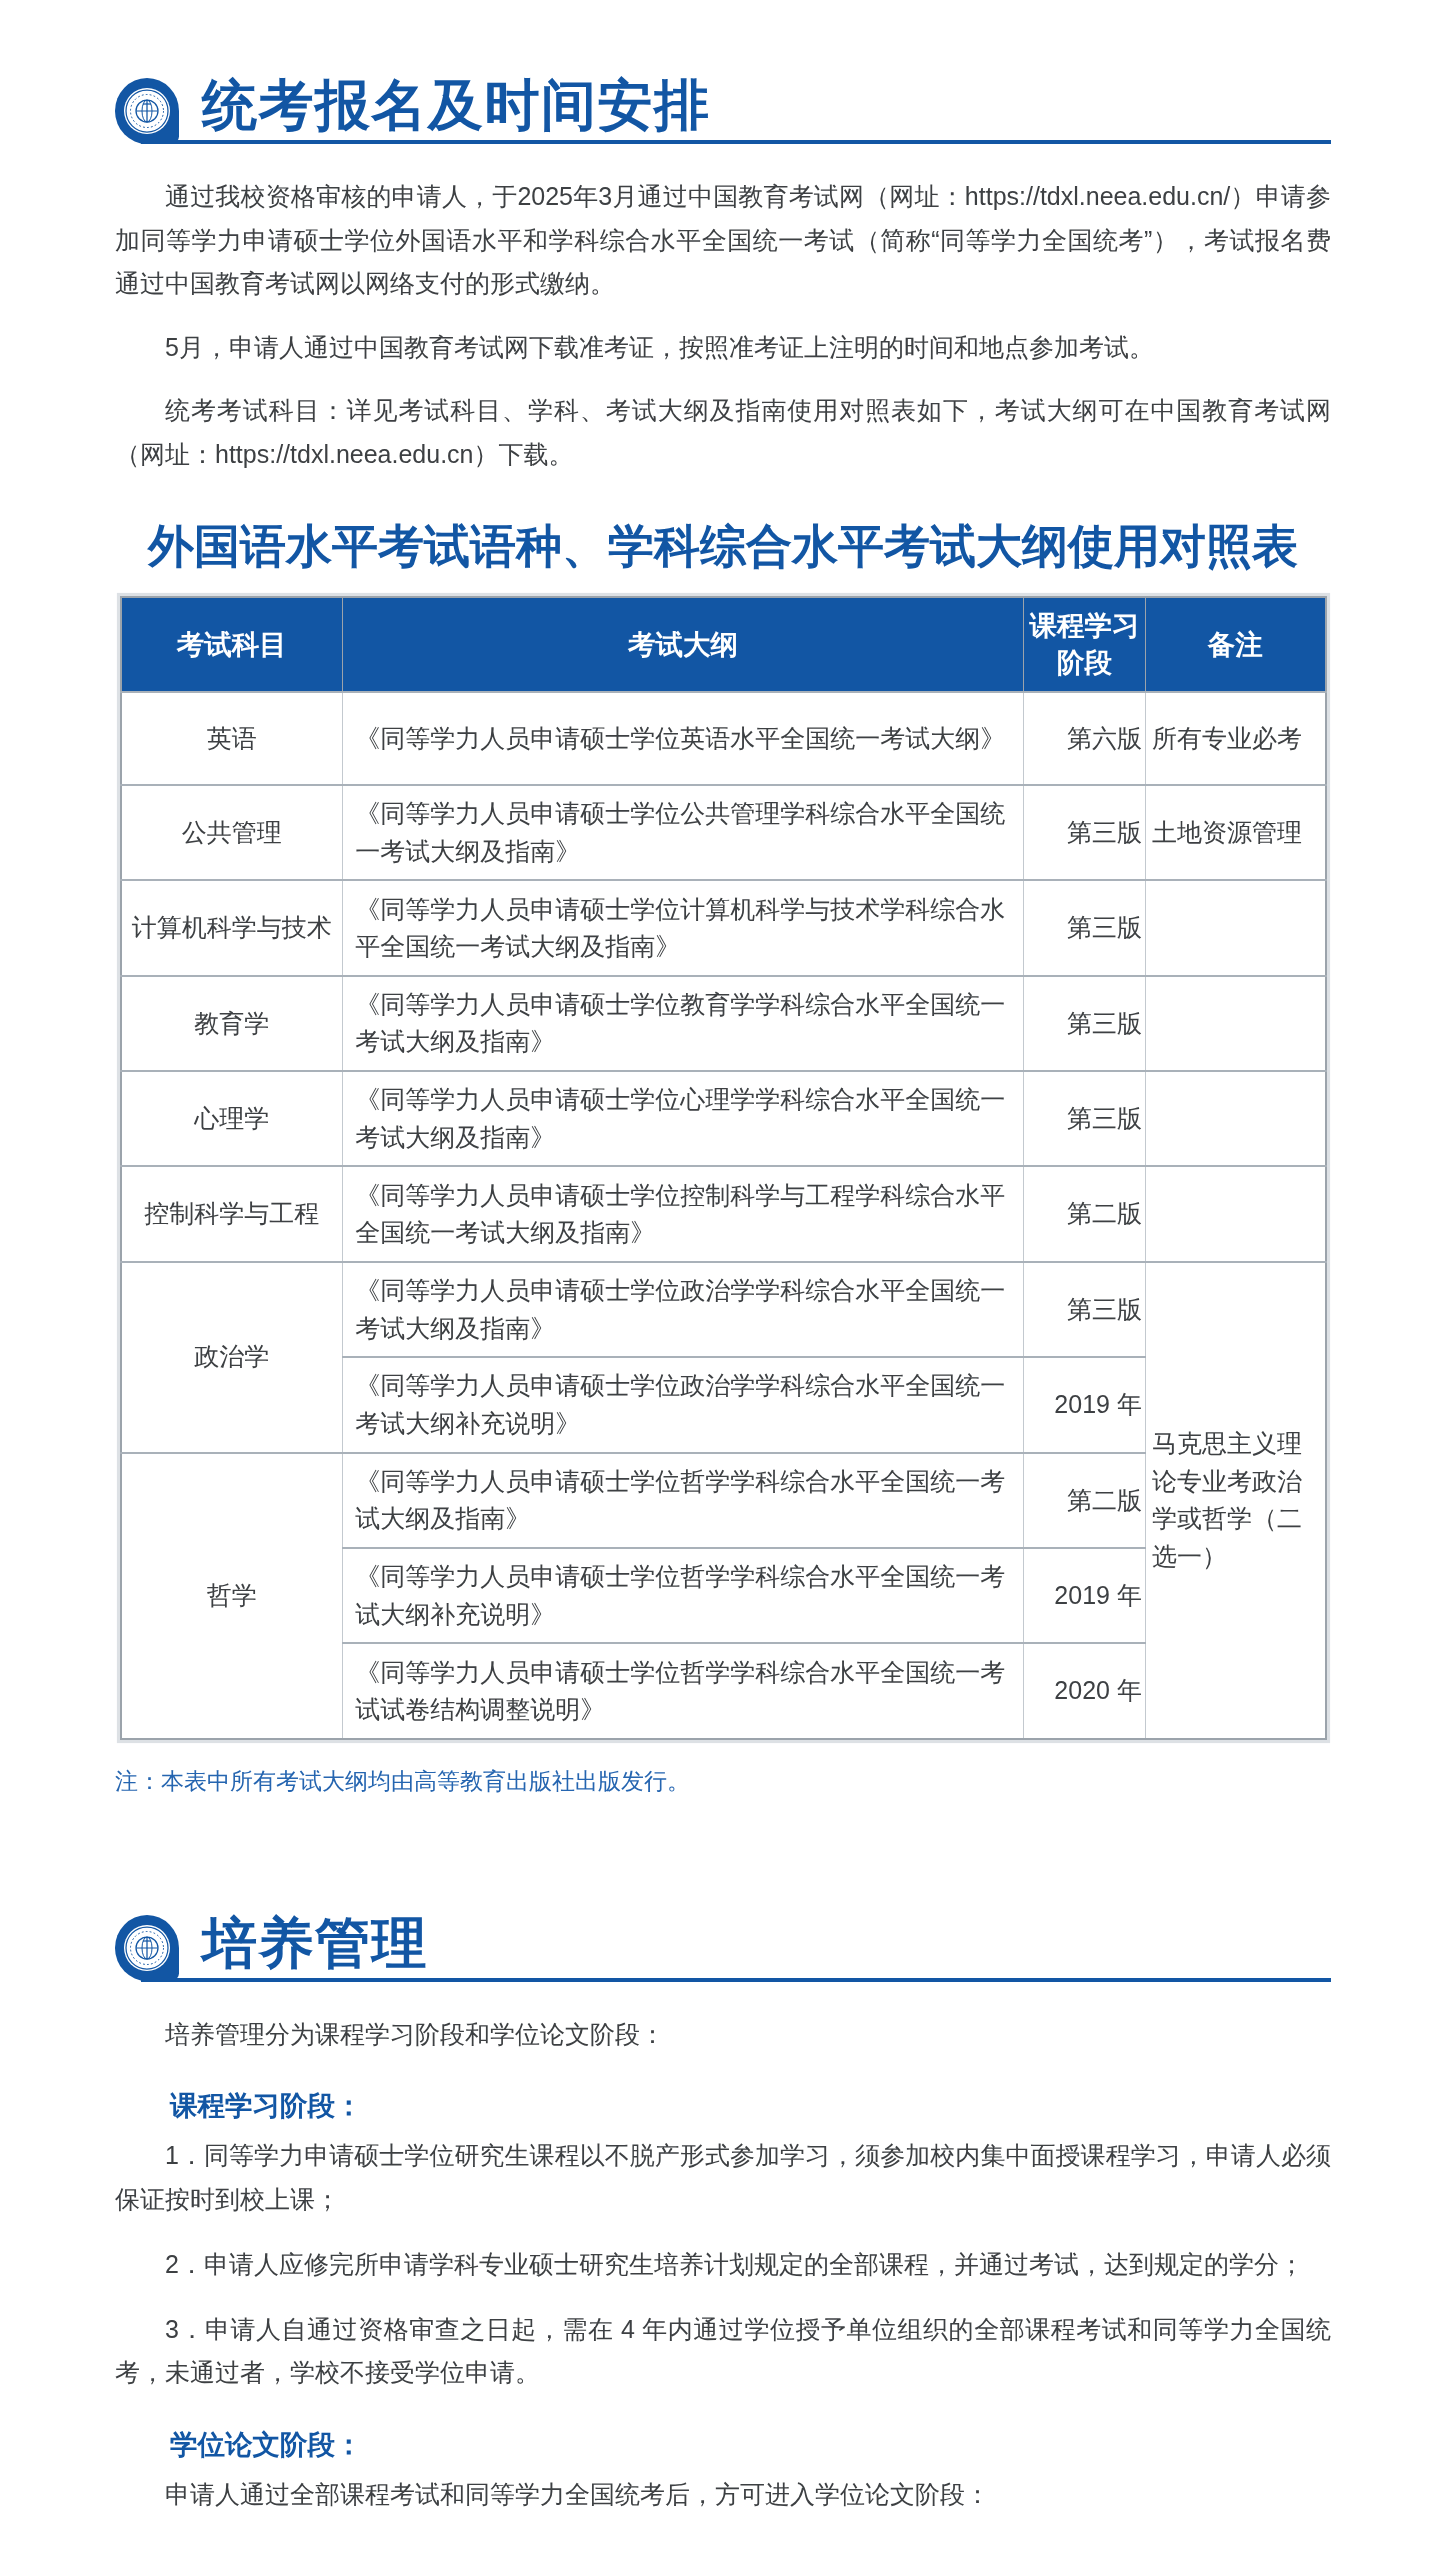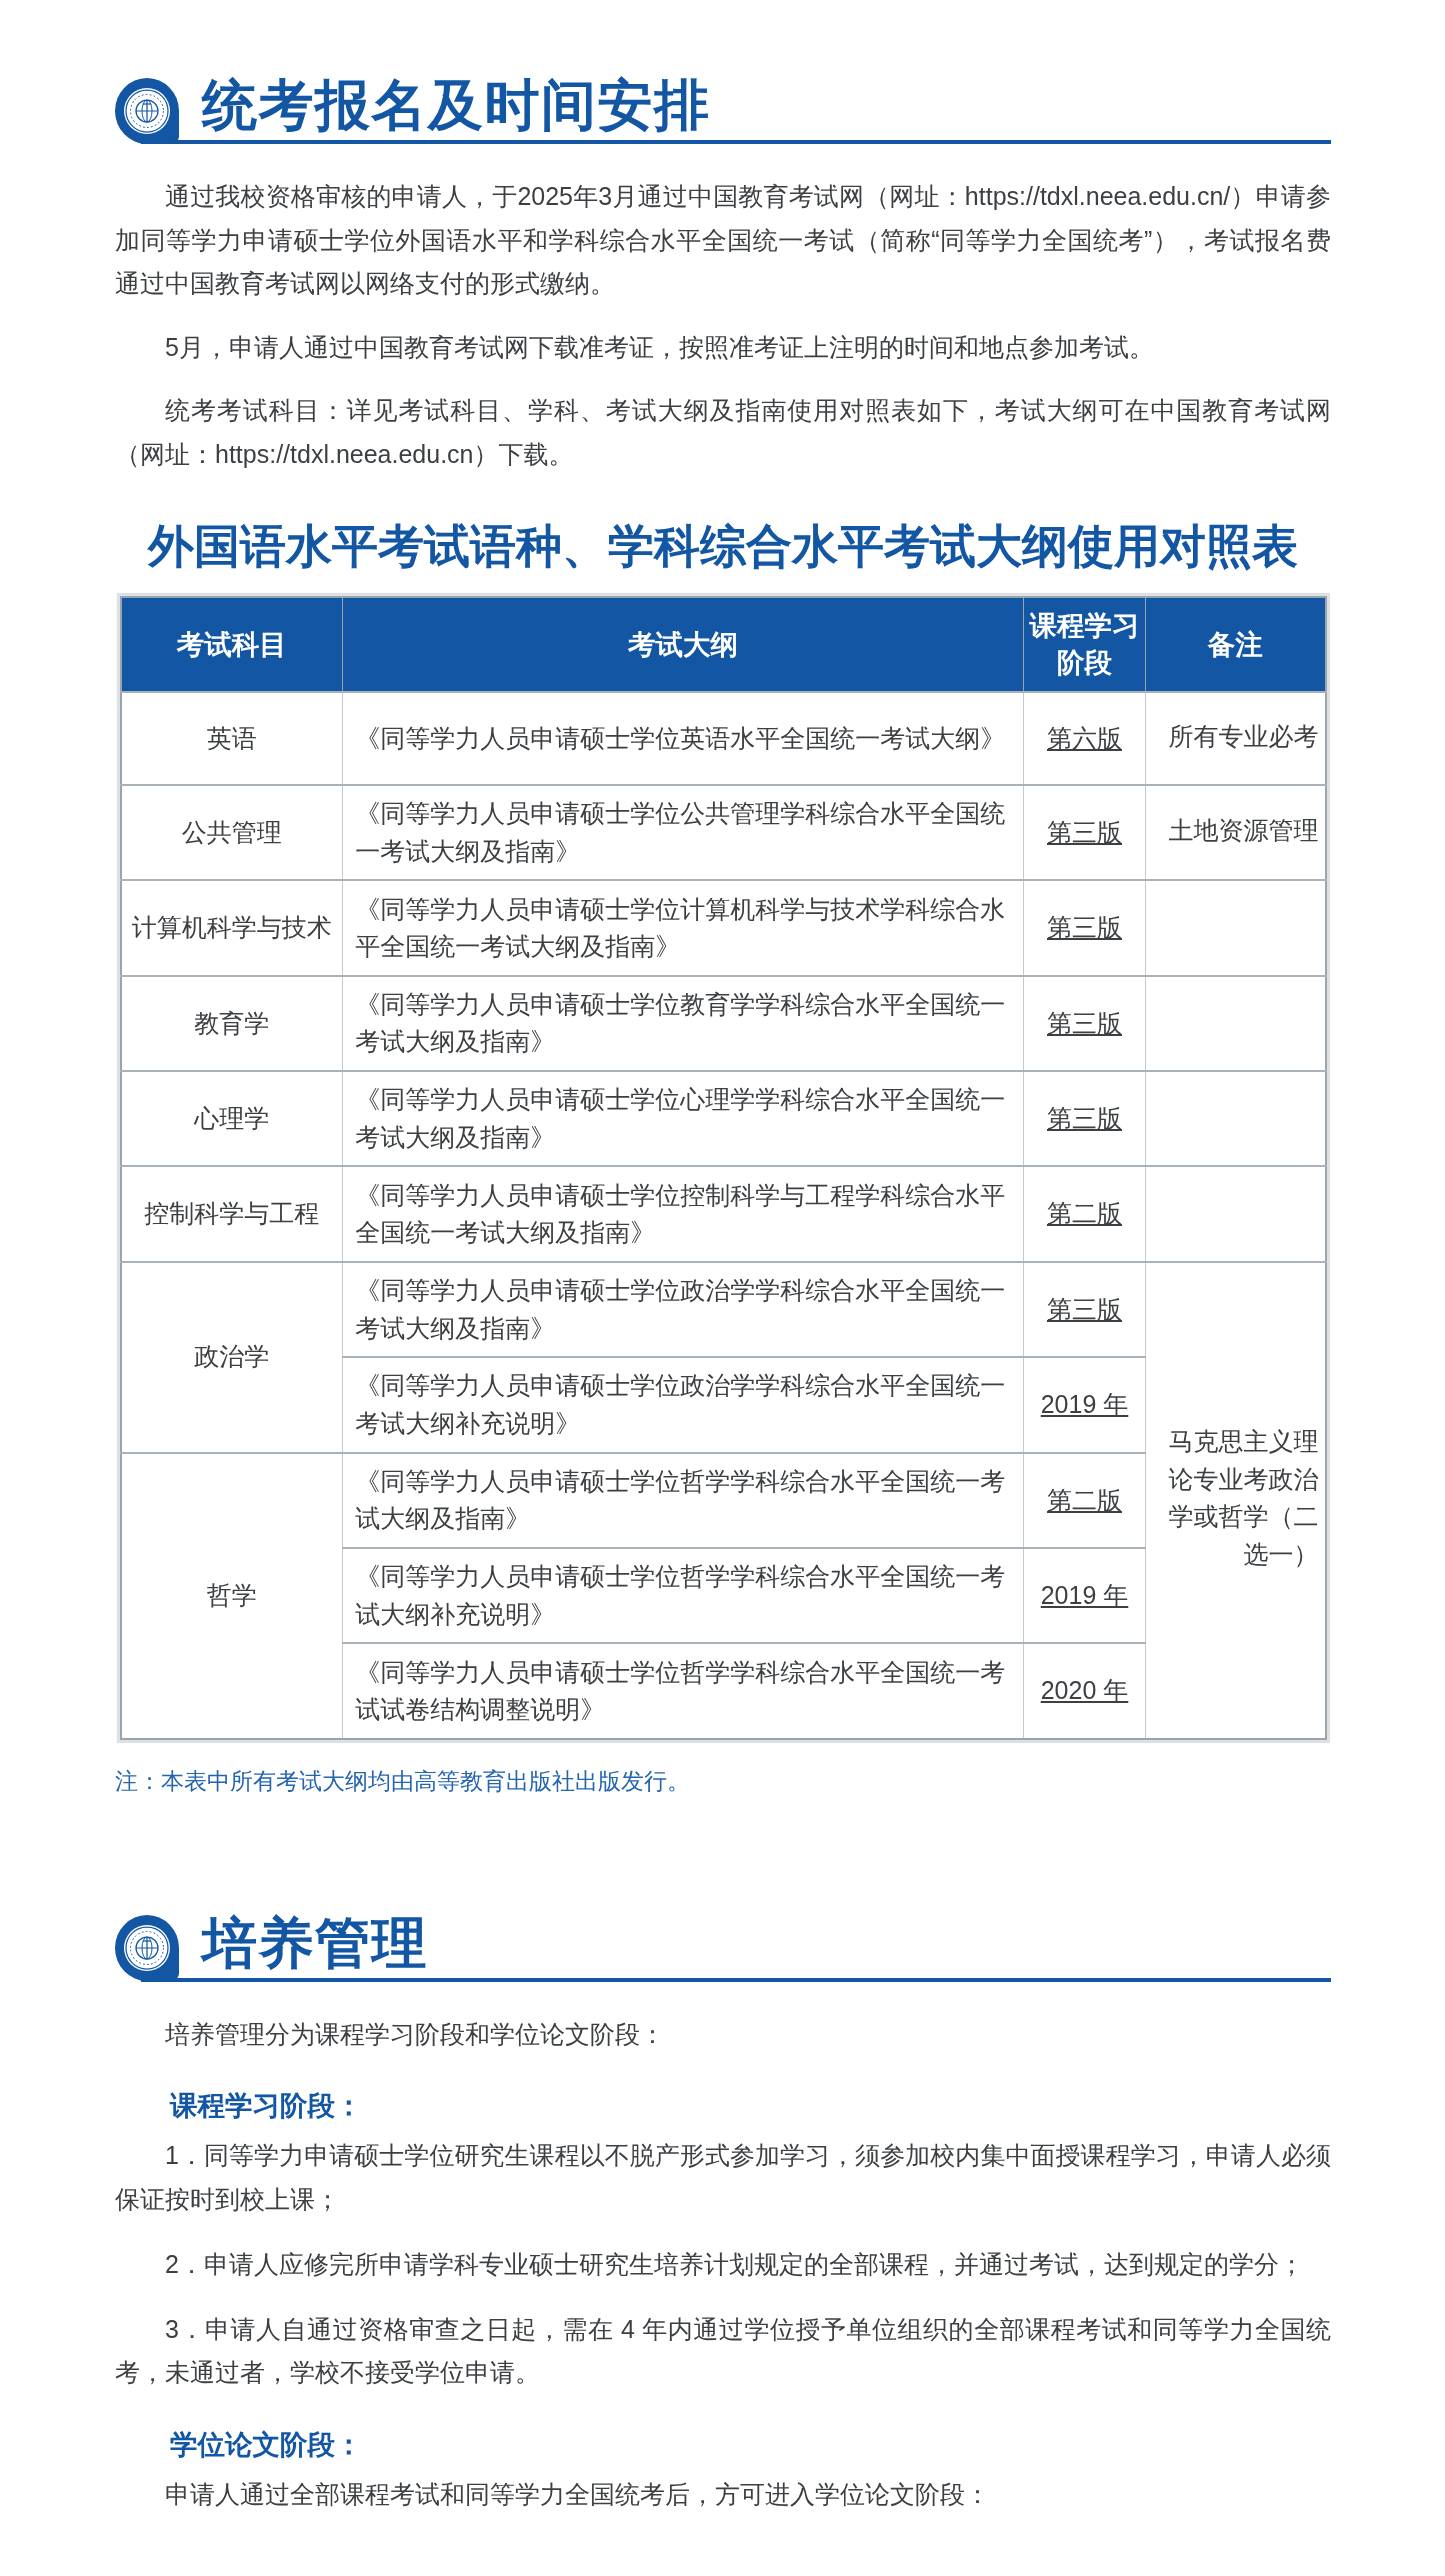--- a/index.html
+++ b/index.html
@@ -46,22 +46,22 @@
     border:1.5px solid #9ba3ab;height:86px;padding:3.1px 1.5px;line-height:1.35;
     text-align:center;vertical-align:middle;
   }
   .syllabus td{
     border:1.5px solid #c3c9cf;border-top:2.3px solid #a9b1b9;
     font-size:25px;line-height:1.5;color:#3d4043;
     vertical-align:middle;height:73px;background:#fff;
   }
   td.t-subject{text-align:center;padding:7.7px 3.1px;}
   td.t-syllabus{text-align:left;padding:9.2px 9.2px 9.2px 12.2px;}
-  td.t-version{text-align:center;padding:7.7px 3.1px;white-space:nowrap;text-decoration:underline;}
-  td.t-remark{text-align:right;padding:7.7px 6.1px;font-family:Liberation Mono, monospace;}
+  td.t-version{text-align:right;padding:7.7px 3.1px;white-space:nowrap;}
+  td.t-remark{text-align:left;padding:7.7px 6.1px;}
 
   .table-note{font-size:23px;line-height:1.6;color:var(--note);margin:23px 0 0;}
 
   .section-gap{height:115px;}
 </style>
 </head>
 <body>
 
 <div class="page">
 

